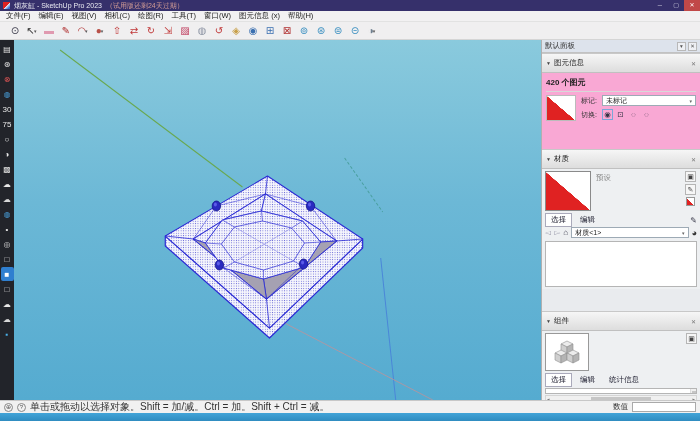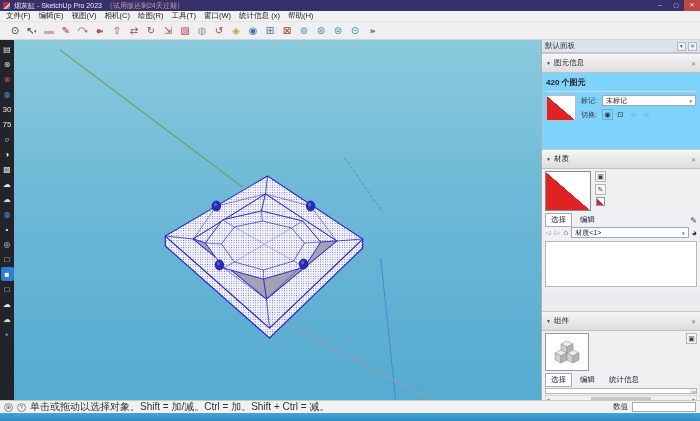--- a/index.html
+++ b/index.html
@@ -35,21 +35,21 @@
   .viewport svg{position:absolute;inset:0;width:100%;height:100%}
 
   
   .tray{width:159px;background:#e9ebee;border-left:1px solid #b0b0b0;display:flex;flex-direction:column;flex:0 0 auto}
   .tray-title{height:13px;background:#dde3ec;border-bottom:1px solid #c2c2c2;display:flex;align-items:center;padding:0 3px;font-size:7.5px;color:#333}
   .tray-title .tbtns{margin-left:auto;display:flex;gap:2px}
   .tbtn{width:9px;height:9px;border:1px solid #b8b8b8;background:#eef0f4;font-size:5.5px;line-height:7px;text-align:center;color:#555}
   .sec-header{height:12px;background:linear-gradient(180deg,#f6f6f6,#dddddd);border-top:1px solid #c8c8c8;border-bottom:1px solid #c0c0c0;display:flex;align-items:center;gap:3px;padding:9px 4px;font-size:7.5px;color:#222}
   .sec-arrow{font-size:5px;color:#444}
   .sec-close{margin-left:auto;font-size:6px;color:#777}
-  .sec-body{padding:2px 4px;background:#7dd3fc}
+  .sec-body{padding:2px 4px;background:#f9a8d4}
 
   
   .ei-body{height:76px;display:flex;flex-direction:column}
   .ei-count{font-size:8px;font-weight:bold;color:#222;padding:2px 0 3px 0;border-bottom:1px solid #d8d8d8;margin-bottom:3px}
   .ei-row{display:flex;gap:5px}
   .ei-thumb{width:30px;height:26px;border:1px solid #bbb;background:linear-gradient(to top right,#e02222 49.5%,#ffffff 50%);flex:0 0 auto}
   .ei-fields{flex:1;display:flex;flex-direction:column;gap:3px;min-width:0}
   .f-row{display:flex;align-items:center;gap:3px}
   .f-label{font-size:7px;color:#333;width:18px;flex:0 0 auto}
   .dropdown{flex:1;height:11px;background:#fff;border:1px solid #9daab5;display:flex;align-items:center;padding:0 3px;font-size:7px;color:#222}
@@ -129,21 +129,21 @@
       <span class="menu-item">视图(V)</span>
 
       <span class="menu-item">相机(C)</span>
 
       <span class="menu-item">绘图(R)</span>
 
       <span class="menu-item">工具(T)</span>
 
       <span class="menu-item">窗口(W)</span>
 
-      <span class="menu-item">统计信息 (x)</span>
+      <span class="menu-item">图元信息 (x)</span>
 
       <span class="menu-item">帮助(H)</span>
     </div>
 
   <div class="toolbar">
 
       <span class="tool">
         <span class="tool-glyph" style="color: rgb(58, 58, 74);">⊙</span>
         <span class="tool-caret"></span>
       </span>
@@ -416,20 +416,21 @@
       </div>
 
       <div class="sec-header">
         <span class="sec-arrow">▼</span>
         <span>材质</span>
         <span class="sec-close">✕</span>
       </div>
       <div class="mat-body">
         <div class="mat-top">
           <div class="mat-thumb"></div>
+          <div class="mat-name">预设</div>
           <div class="mat-icons">
             <span class="mi">▣</span>
             <span class="mi">✎</span>
             <span class="mini-tri"></span>
           </div>
         </div>
         <div class="tabs">
           <span style="display:flex;gap:2px">
 
               <span class="tab" style="background: rgb(255, 255, 255);">选择</span>

